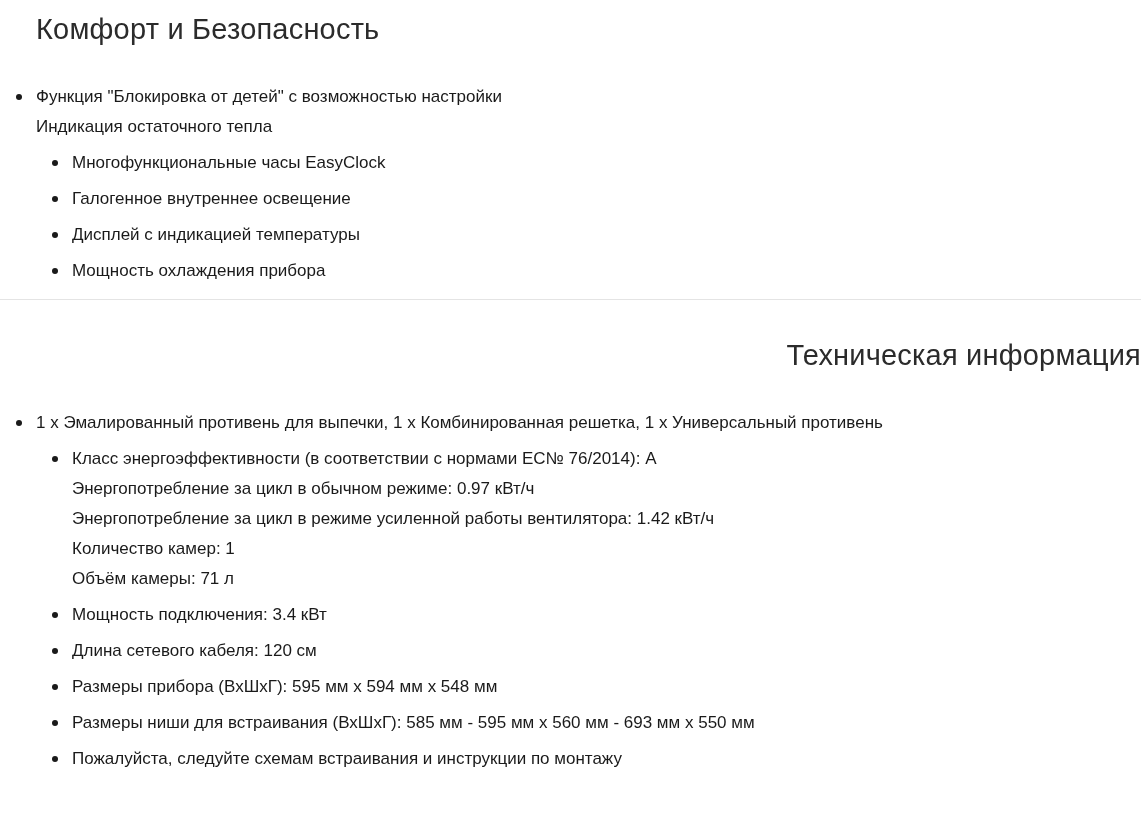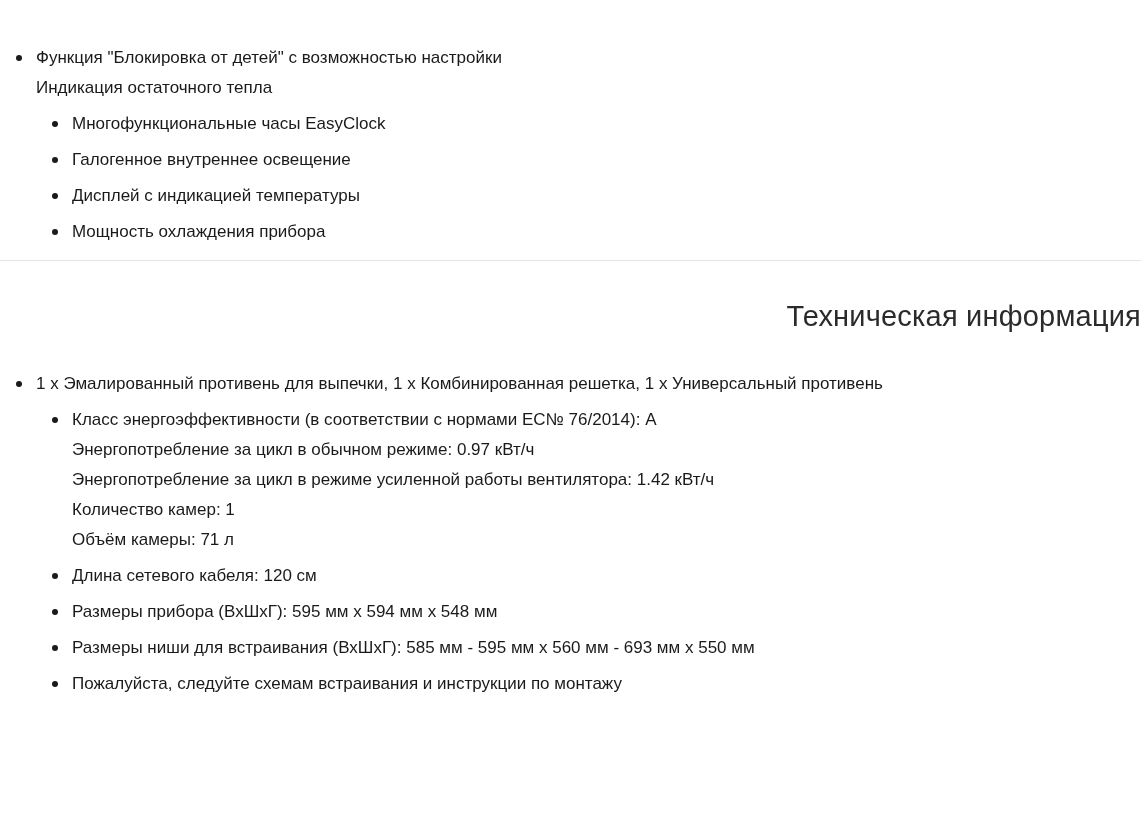--- a/index.html
+++ b/index.html
@@ -58,20 +58,21 @@
     margin: 13px 0 0 0;
     height: 0;
   }
 </style>
 </head>
 <body>
 
 <div class="page">
 
   <section class="spec-section first">
+    <h2 class="section-title">Комфорт и Безопасность</h2>
     <ul class="feature-list">
         <li>
           <div class="line">Функция "Блокировка от детей" с возможностью настройки</div>
           <div class="line">Индикация остаточного тепла</div>
         </li>
         <li>
           <div class="line">Многофункциональные часы EasyClock</div>
         </li>
         <li>
           <div class="line">Галогенное внутреннее освещение</div>
@@ -94,20 +95,23 @@
           <div class="line">1 x Эмалированный противень для выпечки, 1 x Комбинированная решетка, 1 x Универсальный противень</div>
         </li>
         <li>
           <div class="line">Класс энергоэффективности (в соответствии с нормами EC№ 76/2014): A</div>
           <div class="line">Энергопотребление за цикл в обычном режиме: 0.97 кВт/ч</div>
           <div class="line">Энергопотребление за цикл в режиме усиленной работы вентилятора: 1.42 кВт/ч</div>
           <div class="line">Количество камер: 1</div>
           <div class="line">Объём камеры: 71 л</div>
         </li>
         <li>
+          <div class="line">Мощность подключения: 3.4 кВт</div>
+        </li>
+        <li>
           <div class="line">Длина сетевого кабеля: 120 см</div>
         </li>
         <li>
           <div class="line">Размеры прибора (ВхШхГ): 595 мм x 594 мм x 548 мм</div>
         </li>
         <li>
           <div class="line">Размеры ниши для встраивания (ВхШхГ): 585 мм - 595 мм x 560 мм - 693 мм x 550 мм</div>
         </li>
         <li>
           <div class="line">Пожалуйста, следуйте схемам встраивания и инструкции по монтажу</div>

